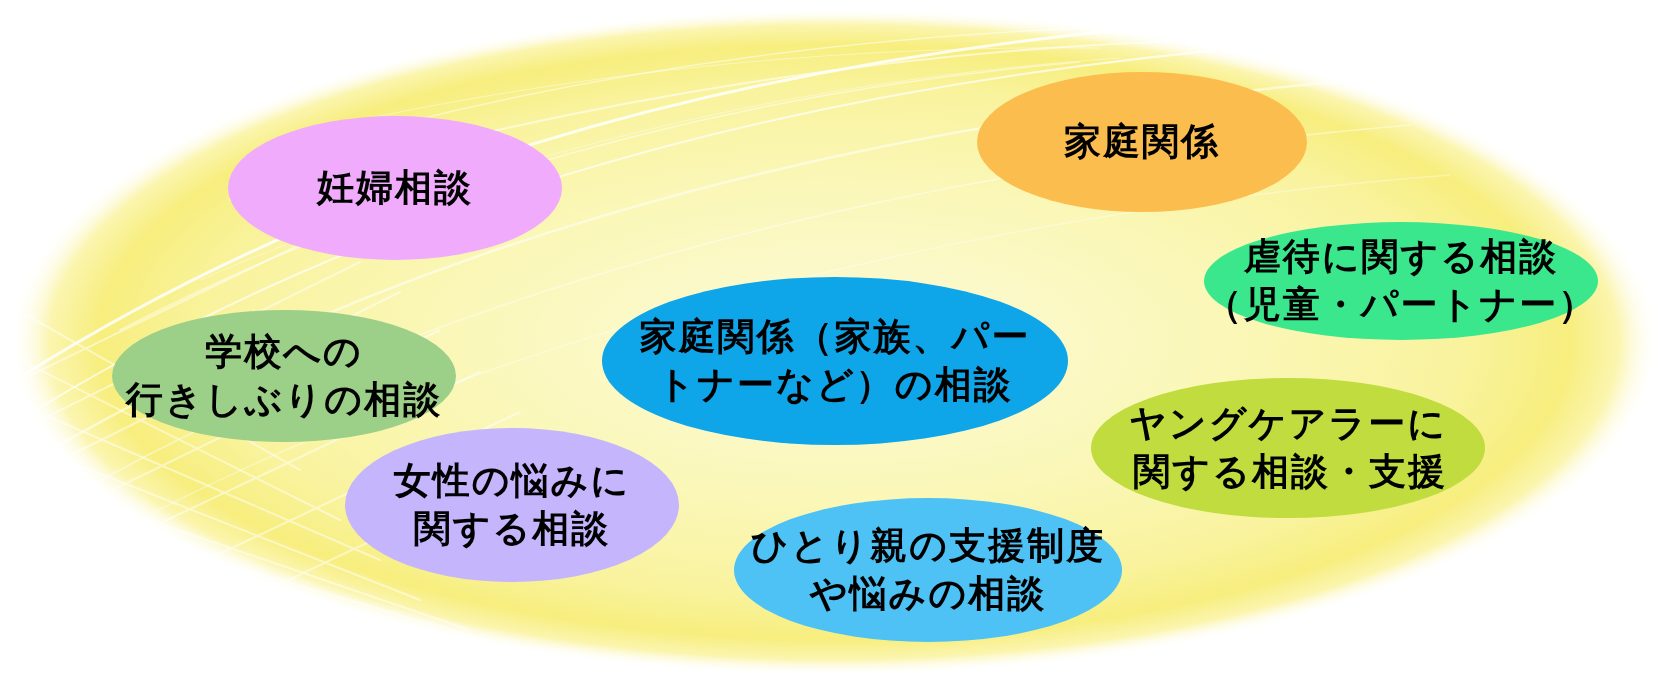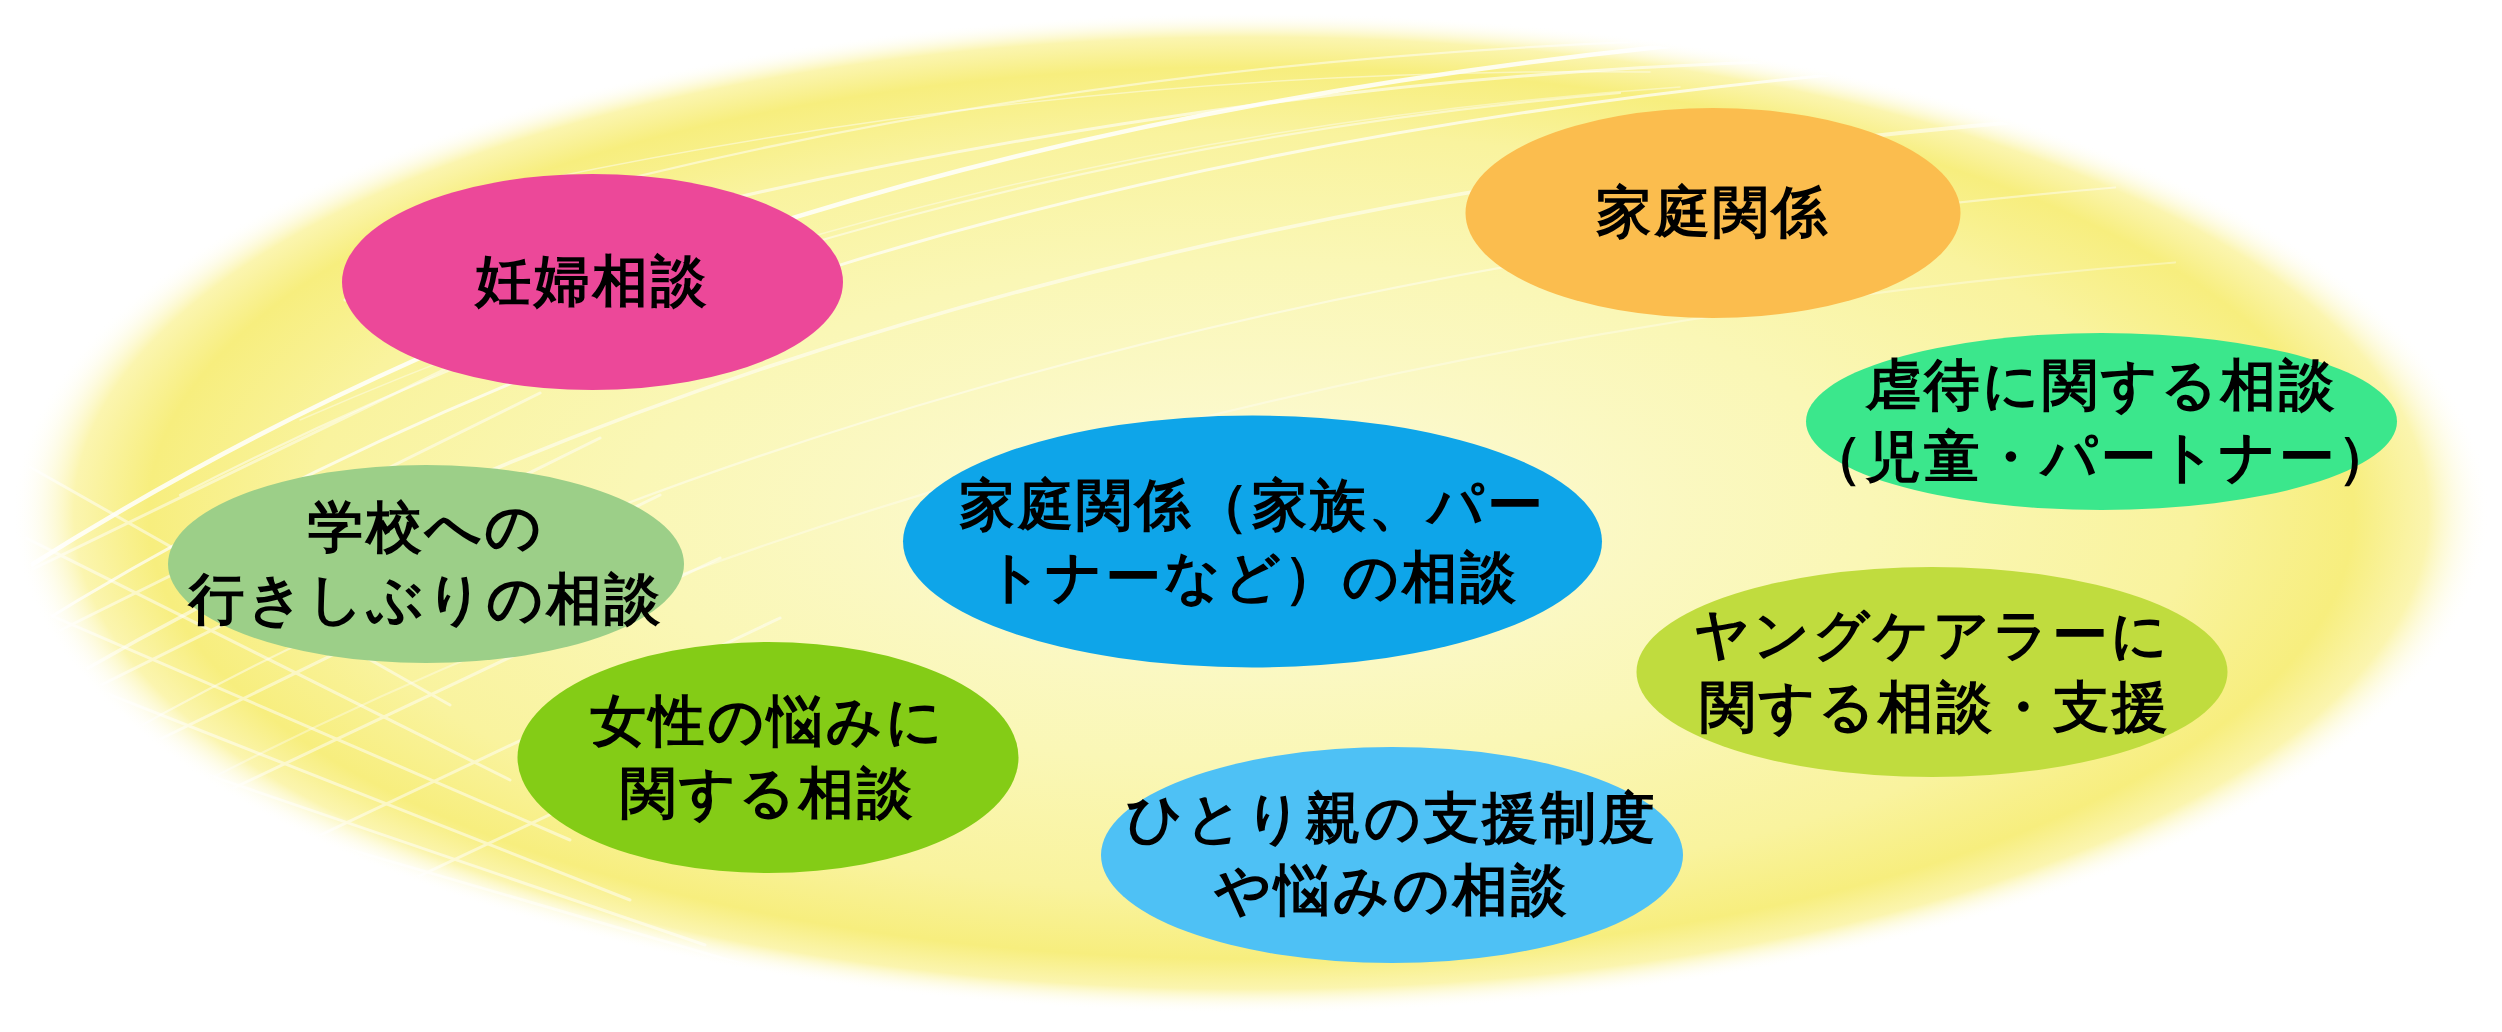--- a/index.html
+++ b/index.html
@@ -89,21 +89,21 @@
         <line x1="0" y1="300" x2="300" y2="470"></line>
         <line x1="0" y1="350" x2="340" y2="520"></line>
         <line x1="10" y1="400" x2="380" y2="560"></line>
         <line x1="40" y1="450" x2="420" y2="600"></line>
         <line x1="90" y1="500" x2="470" y2="630"></line>
         <line x1="160" y1="545" x2="520" y2="650"></line>
       </g>
     </g>
   </svg>
 
-  <div class="bubble" style="left: 228px; top: 116px; width: 334px; height: 144px; background: #ec4899;">
+  <div class="bubble" style="left: 228px; top: 116px; width: 334px; height: 144px; background: #f0abfc;">
     <span class="label">妊婦相談</span>
   </div>
 
 
   <div class="bubble" style="left: 977px; top: 72px; width: 330px; height: 140px; background: rgb(251, 189, 78);">
     <span class="label">家庭関係</span>
   </div>
 
   <div class="bubble" style="left: 1204px; top: 222px; width: 394px; height: 118px; background: rgb(59, 231, 140);">
     <span class="label">虐待に関する相談
@@ -118,21 +118,21 @@
   <div class="bubble" style="left: 602px; top: 277px; width: 466px; height: 168px; background: #0ea5e9;">
     <span class="label">家庭関係（家族、パー
 トナーなど）の相談</span>
   </div>
 
   <div class="bubble" style="left: 1091px; top: 378px; width: 394px; height: 140px; background: rgb(192, 220, 62); text-align: right;">
     <span class="label">ヤングケアラーに
 関する相談・支援</span>
   </div>
 
-  <div class="bubble" style="left: 345px; top: 428px; width: 334px; height: 154px; background: #84cc16;">
+  <div class="bubble" style="left: 345px; top: 428px; width: 334px; height: 154px; background: #c4b5fd;">
     <span class="label">女性の悩みに
 関する相談</span>
   </div>
 
   <div class="bubble" style="left: 734px; top: 498px; width: 388px; height: 144px; background: rgb(78, 193, 245);">
     <span class="label">ひとり親の支援制度
 や悩みの相談</span>
   </div>
 
 </div>

